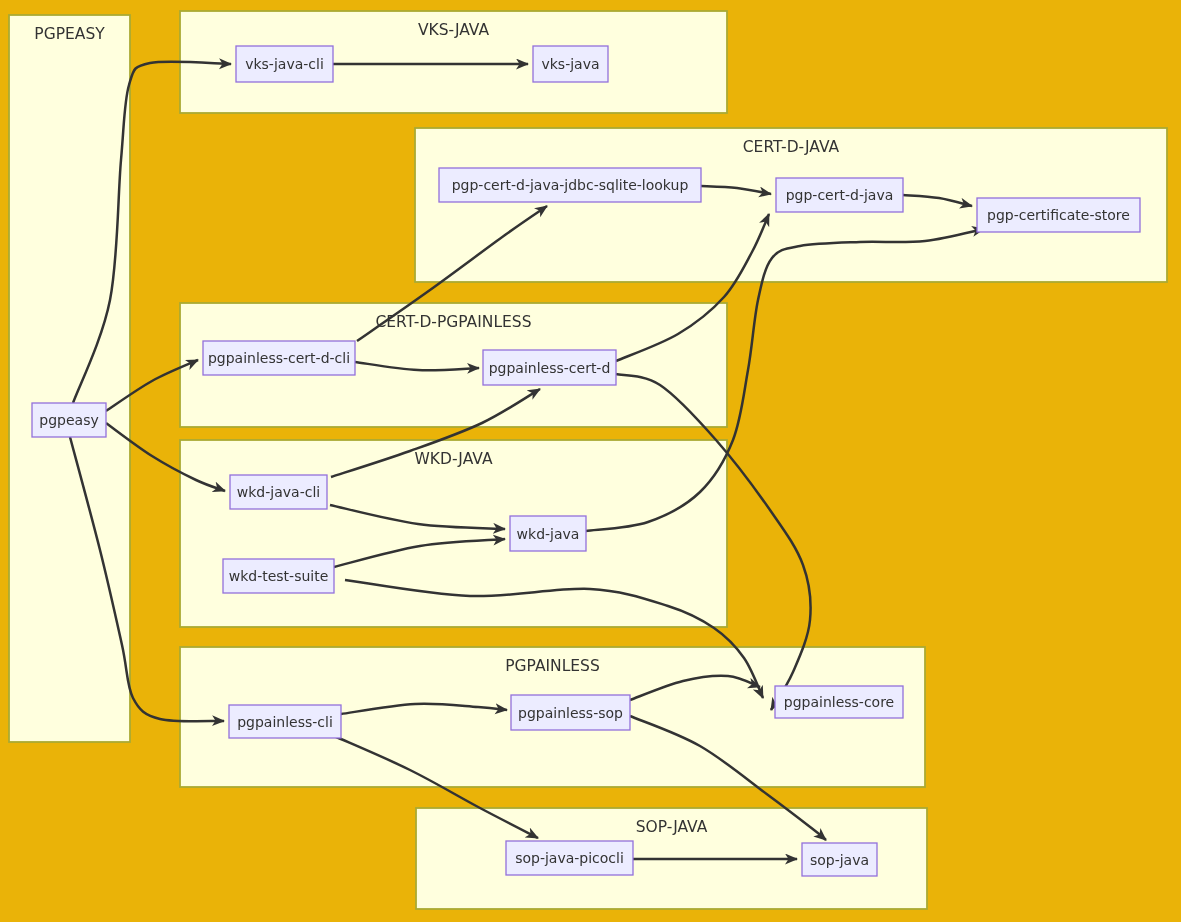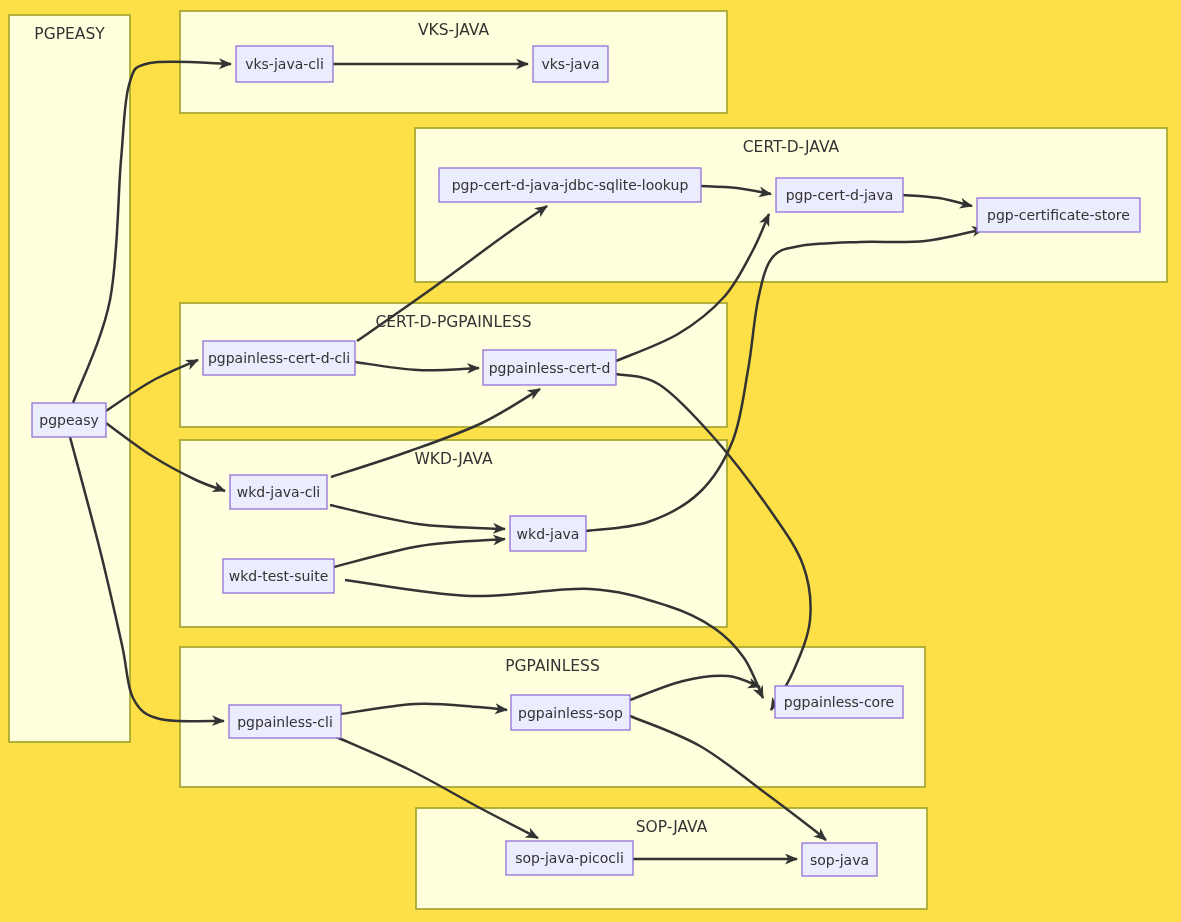--- a/index.html
+++ b/index.html
@@ -1,16 +1,16 @@
 <!DOCTYPE html>
 <html><head>
 <meta charset="utf-8">
 <style>
   html,body{margin:0;padding:0;background:#000;}
-  .stage{position:relative;width:1181px;height:922px;background:#fde047;overflow:hidden;
+  .stage{position:relative;width:1181px;height:922px;background:#eab308;overflow:hidden;
          font-family:"DejaVu Sans","Liberation Sans",sans-serif;}
   svg{display:block}
   .container{fill:#ffffde;stroke:#aaaa33;stroke-width:1.8px;}
   .container-label{fill:#333;font-size:15.5px;text-anchor:middle;
                    font-family:"DejaVu Sans","Liberation Sans",sans-serif;}
   .edge{fill:none;stroke:#333333;stroke-width:2.5px;}
   .node-rect{fill:#ececff;stroke:#9370db;stroke-width:1.3px;}
   .node-label{fill:#333;font-size:14px;text-anchor:middle;
               font-family:"DejaVu Sans","Liberation Sans",sans-serif;}
 </style>

